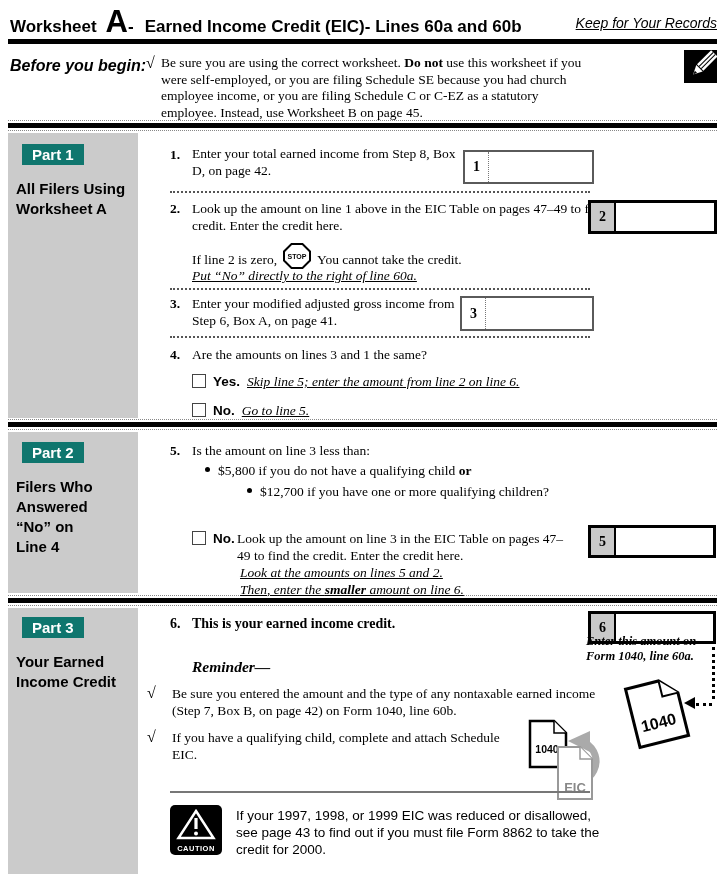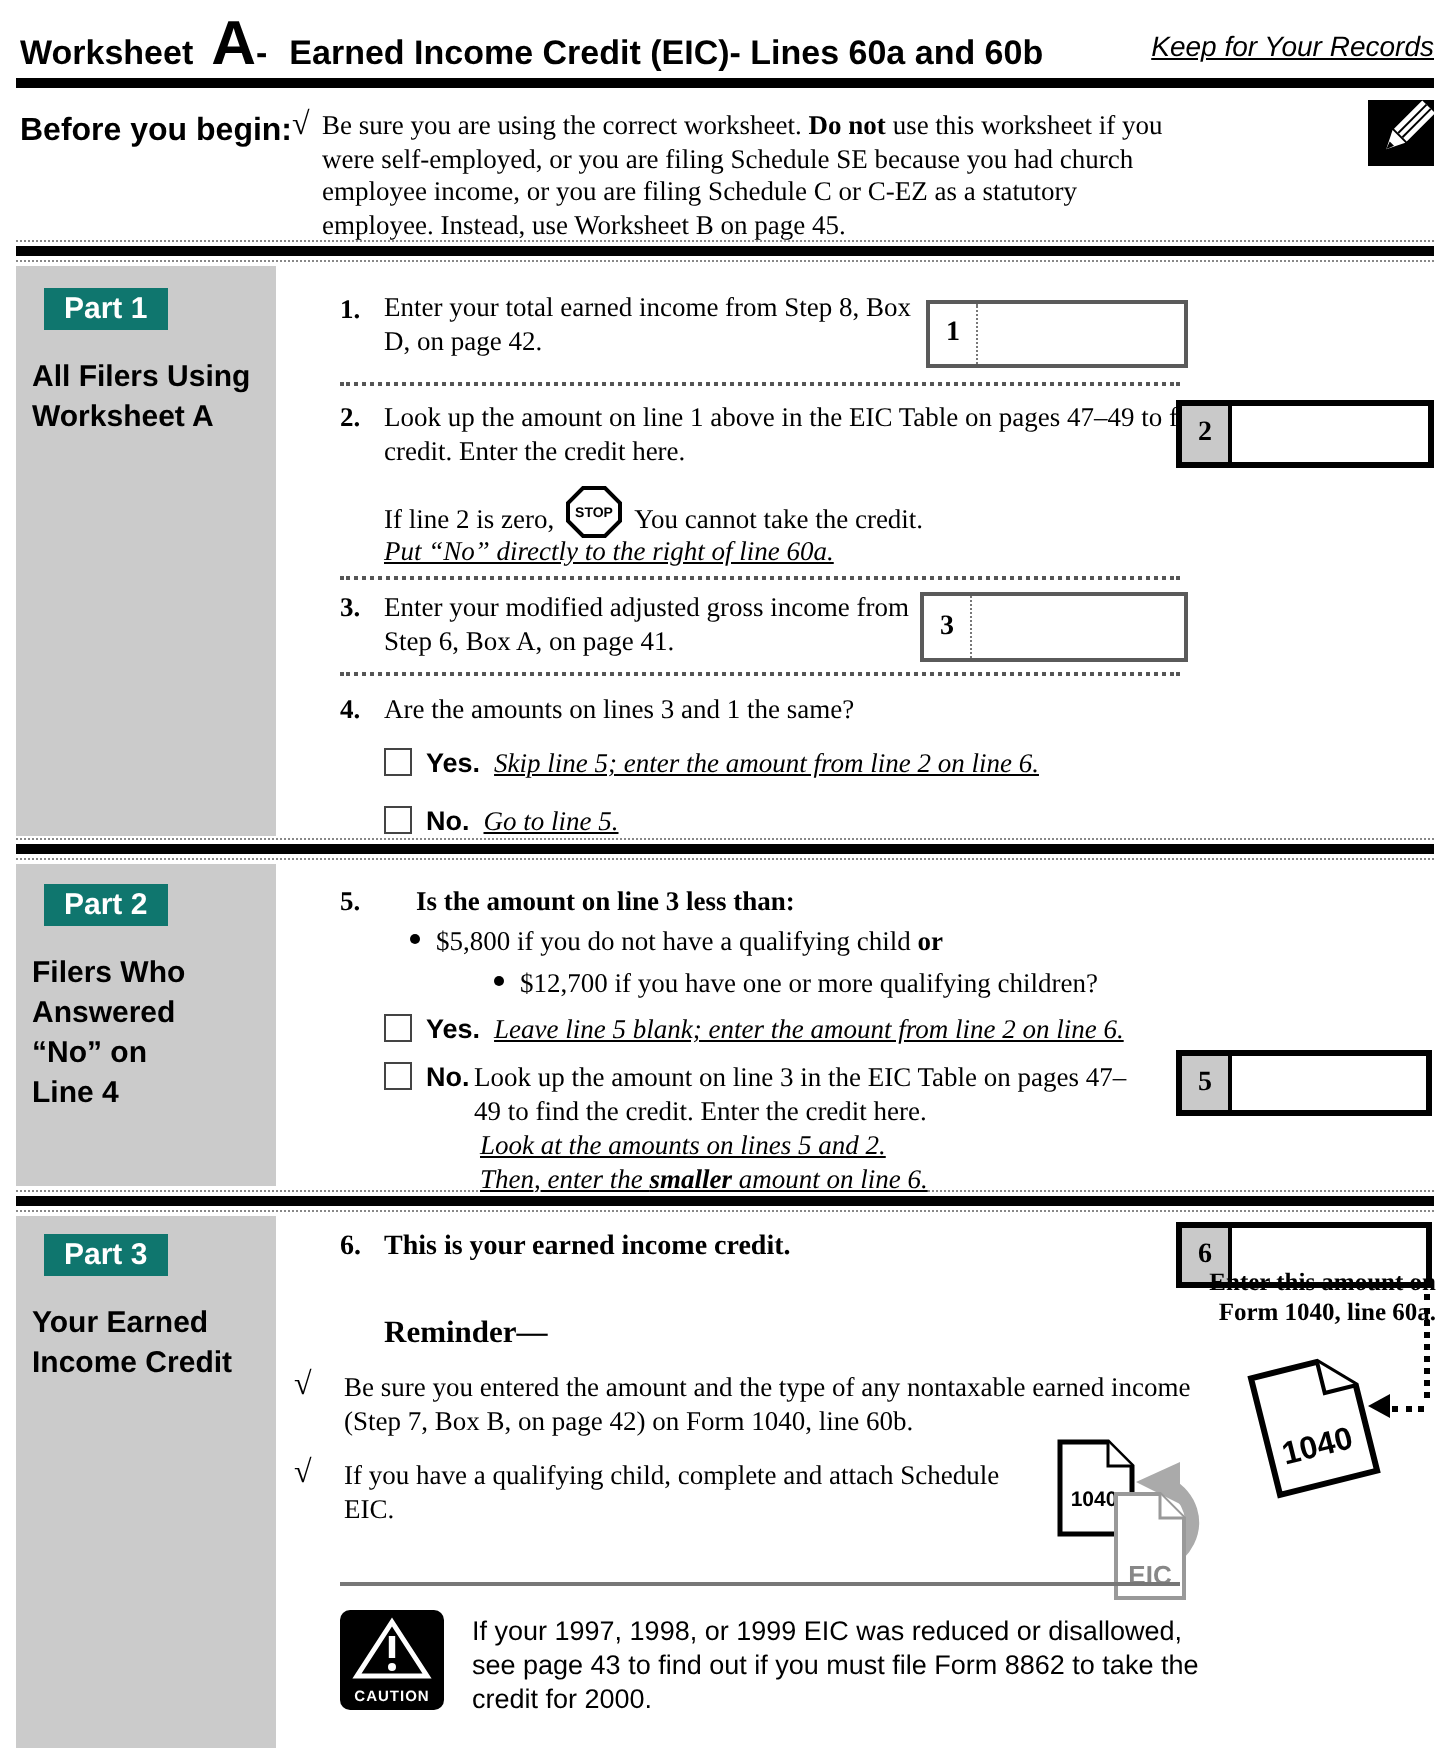--- a/index.html
+++ b/index.html
@@ -3,21 +3,21 @@
 <meta charset="utf-8">
 <style>
   html,body{margin:0;padding:0;background:#fff;}
   #page{position:relative;width:725px;height:881px;background:#fff;color:#000;overflow:hidden;
         font-family:"Liberation Serif",serif;}
   .abs{position:absolute;}
   .sans{font-family:"Liberation Sans",sans-serif;}
   .serif{font-family:"Liberation Serif",serif;}
   .b{font-weight:bold;}
   .i{font-style:italic;text-decoration:underline;}
-  .bi{font-weight:bold;text-align:right;}
+  .bi{font-weight:bold;font-style:italic;}
   .txt{font-size:13.5px;line-height:16.5px;}
   .num{font-size:13.5px;font-weight:bold;}
   .blackbar{background:#000;height:5px;}
   .bar-wrap{border-top:1px dotted #888;border-bottom:1px dotted #888;padding:2px 0;}
   .sidebar{background:#cbcbcb;width:130px;left:8px;}
   .part-badge{background:#0f766e;color:#fff;font-size:15px;font-weight:bold;
               font-family:"Liberation Sans",sans-serif;padding:2px 10px;display:inline-block;}
   .part-title{font-family:"Liberation Sans",sans-serif;font-weight:bold;font-size:15px;line-height:20px;}
   .dash-sep{border-top:2px dotted #555;height:0;}
   .amt-box{display:flex;background:#fff;}
@@ -129,29 +129,26 @@
   <div class="abs num" style="left:170px;top:347px;">4.</div>
   <div class="abs txt" style="left:192px;top:347px;width:420px;">Are the amounts on lines 3 and 1 the same?</div>
   <div class="abs txt" style="left:192px;top:374px;">
     <span class="checkbox"></span><span class="chk-lbl">Yes.</span><span class="i">Skip line 5; enter the amount from line 2 on line 6.</span>
   </div>
   <div class="abs txt" style="left:192px;top:403px;">
     <span class="checkbox"></span><span class="chk-lbl">No.</span><span class="i">Go to line 5.</span>
   </div>
 
   <div class="abs num" style="left:170px;top:443px;">5.</div>
-  <div class="abs txt" style="left:208px;top:443px;width:420px;font-weight:bold;">Is the amount on line 3 less than:</div>
+  <div class="abs txt" style="left:192px;top:443px;width:420px;">Is the amount on line 3 less than:</div>
   <div class="abs txt" style="left:205px;top:463px;width:420px;">
     <span class="bullet"></span><span>$5,800 if you do not have a qualifying child </span><span class="b">or</span>
   </div>
   <div class="abs txt" style="left:188px;top:484px;width:420px;text-align:center;">
     <span class="bullet"></span><span>$12,700 if you have one or more qualifying children?</span>
-  </div>
-  <div class="abs txt" style="left:192px;top:507px;">
-    <span class="checkbox"></span><span class="chk-lbl">Yes.</span><span class="i">Leave line 5 blank; enter the amount from line 2 on line 6.</span>
   </div>
   <div class="abs txt" style="left:192px;top:531px;">
     <span class="checkbox"></span><span class="chk-lbl">No.</span>
   </div>
   <div class="abs txt" style="left:237px;top:531px;width:335px;">Look up the amount on line 3 in the EIC Table on pages 47–49 to find the credit. Enter the credit here.</div>
   <div class="abs amt-box heavy" style="left:588px;top:525px;width:122px;height:27px;">
     <span class="amt-label">5</span>
     <span class="amt-input"></span>
   </div>
   <div class="abs txt i" style="left:240px;top:565px;width:300px;">

